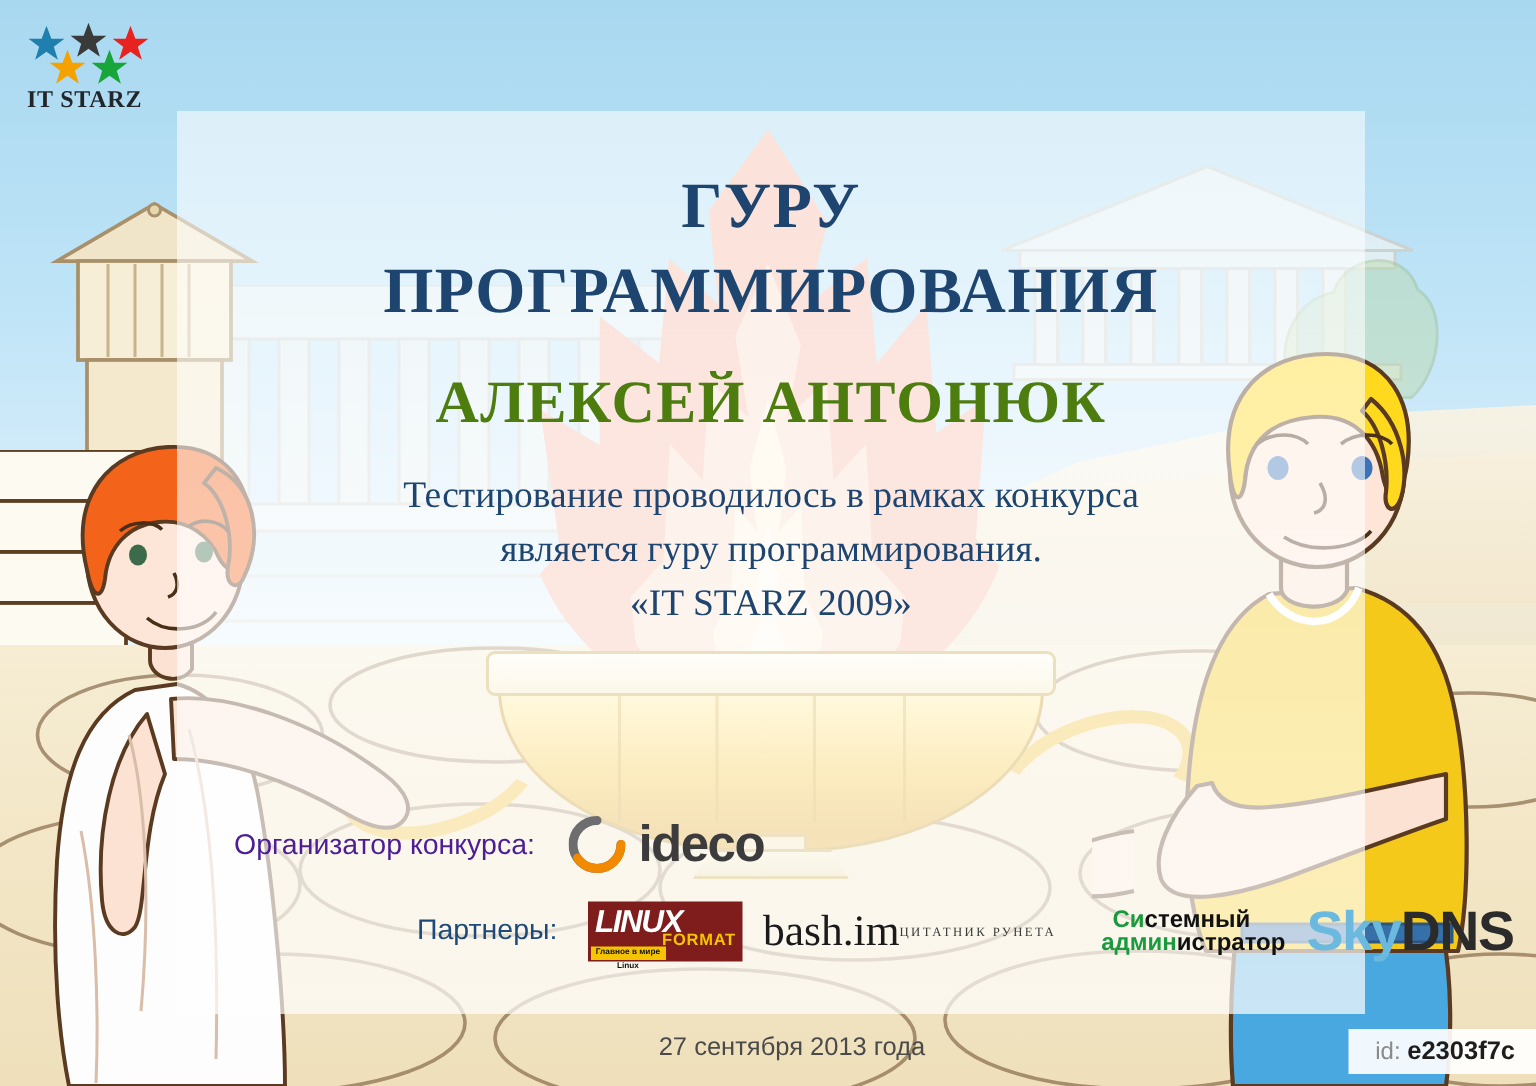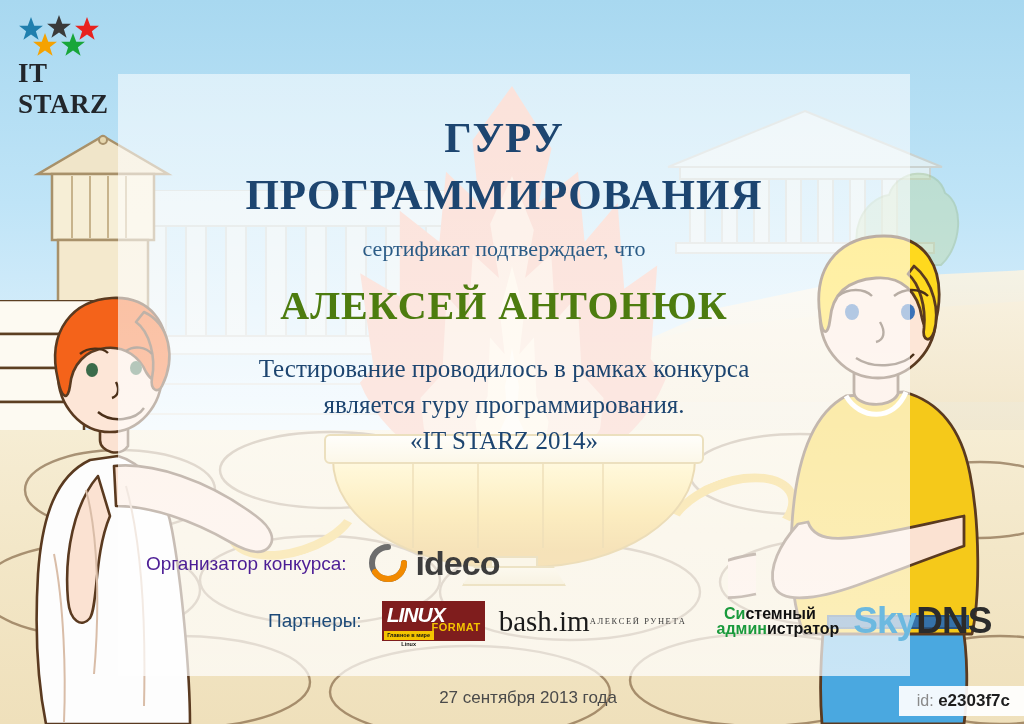--- a/index.html
+++ b/index.html
@@ -62,24 +62,24 @@
   .girl{left:-6px;bottom:0;width:300px;height:470px;}
   .guy{right:-4px;bottom:0;width:300px;height:500px;}
   .card-soft{position:absolute;left:118px;top:74px;width:792px;height:602px;
     background:linear-gradient(180deg,rgba(255,255,255,.55),rgba(255,255,255,.70));}
 
   
   .logo{position:absolute;left:16px;top:12px;width:110px;height:80px;z-index:40;}
   .stars{position:relative;width:104px;height:44px;}
   .star{position:absolute;width:26px;height:26px;}
   .logo-text{position:absolute;left:2px;top:46px;font-family:"Liberation Serif",serif;
-    font-weight:bold;font-size:27px;letter-spacing:.5px;color:#22262b;}
-
-  
-  .content{position:absolute;left:108px;top:74px;width:792px;height:602px;z-index:30;
+    font-weight:bold;font-size:16px;letter-spacing:.5px;color:#22262b;}
+
+  
+  .content{position:absolute;left:118px;top:74px;width:792px;height:602px;z-index:30;
     text-align:center;color:#1d4a78;border-radius:19px;}
   .t-guru{margin-top:36px;font-family:"Liberation Serif",serif;font-weight:bold;
     font-size:43px;line-height:56px;letter-spacing:1px;color:#1d4570;}
   .t-prog{font-family:"Liberation Serif",serif;font-weight:bold;
     font-size:43px;line-height:58px;letter-spacing:1px;color:#1d4570;}
   .t-confirm{margin-top:12px;font-family:"Liberation Serif",serif;font-size:22px;color:#2a5b86;}
   .t-name{margin-top:20px;font-family:"Liberation Serif",serif;font-weight:bold;
     font-size:40px;letter-spacing:1px;color:#4d7c0f;}
   .t-body{margin-top:22px;font-family:"Liberation Serif",serif;font-size:25px;
     line-height:36px;color:#1d4570;}
@@ -320,26 +320,25 @@
       <svg class="star" style="left:44px;top:20px;" viewBox="0 0 24 24">
         <polygon points="12,1 15,9 23,9 16.5,14 19,22 12,17 5,22 7.5,14 1,9 9,9" fill="#18a63a"></polygon>
         </svg>
     </div>
     <div class="logo-text">IT STARZ</div>
   </div>
 
   <div class="content">
     <div class="t-guru">ГУРУ</div>
     <div class="t-prog">ПРОГРАММИРОВАНИЯ</div>
-    <div class="t-confirm">сертификат подтверждает, что</div>
     <div class="t-name">АЛЕКСЕЙ АНТОНЮК</div>
     <div class="t-body">
       <div>Тестирование проводилось в рамках конкурса</div>
       <div>является гуру программирования.</div>
-      <div>«IT STARZ 2014»</div>
+      <div>«IT STARZ 2009»</div>
     </div>
 
     <div class="org-row">
       <div class="org-label">Организатор конкурса:</div>
       <div class="ideco">
         <div class="ideco-mark">
           <svg viewBox="0 0 38 38" style="width:38px;height:38px;">
             <path d="M19 3 a16 16 0 1 0 16 16" fill="none" stroke="#6d6d6d" stroke-width="6" stroke-linecap="round"></path>
             <path d="M35 19 a16 16 0 0 1 -16 16 a16 16 0 0 1 -13 -7" fill="none" stroke="#f28a00" stroke-width="6" stroke-linecap="round"></path>
           </svg>
@@ -352,21 +351,21 @@
       <div class="part-label">Партнеры:</div>
 
       <div class="lf">
         <div class="lf-linux">LINUX</div>
         <div class="lf-format">FORMAT</div>
         <div class="lf-strip">Главное в мире Linux</div>
       </div>
 
       <div class="bash">
         <div class="bash-main">bash.im</div>
-        <div class="bash-sub">АЛЕКСЕЙ РУНЕТА</div>
+        <div class="bash-sub">ЦИТАТНИК РУНЕТА</div>
       </div>
 
       <div class="sysadm">
         <span class="l1">
           <span class="g">Си</span><span class="k">стемный</span>
         </span>
         <span class="l2">
           <span class="g">админ</span><span class="k">истратор</span>
         </span>
       </div>

